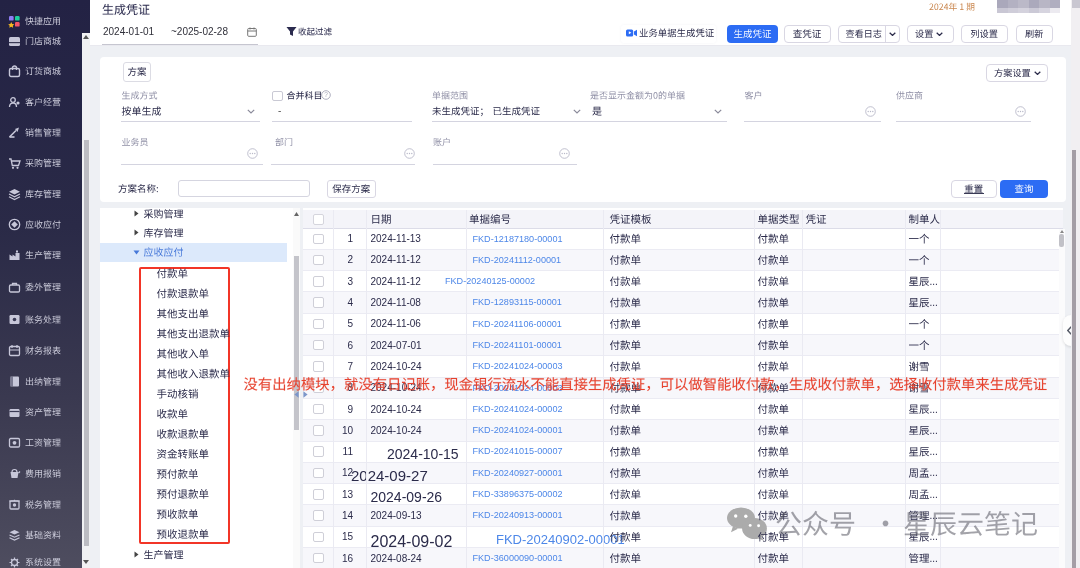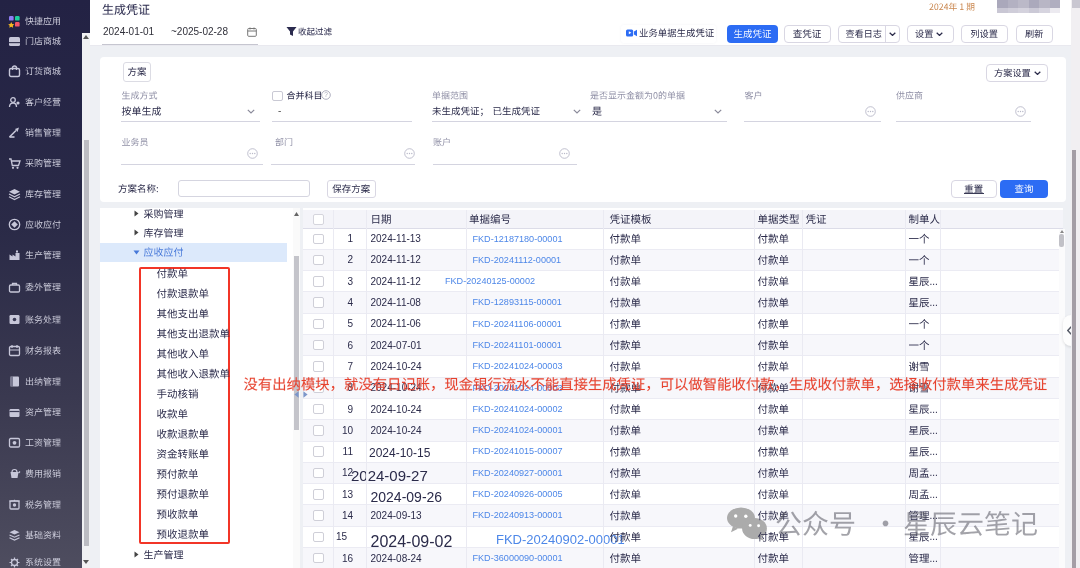--- a/index.html
+++ b/index.html
@@ -293,46 +293,46 @@
 <div style="position:absolute;left:303px;top:420.2px;width:760px;height:21.3px;background:#f7f7fb"></div>
 <div style="position:absolute;left:303px;top:440.5px;width:760px;height:1px;background:#ebebf3"></div>
 <div style="position:absolute;left:313px;top:425.2px;width:10.5px;height:10.5px;background:#fff;border:1px solid #cfcfd8;border-radius:2px"></div>
 <span class="abs" style="left:330px;top:424.9px;width:23px;text-align:right;font-size:10px;color:#2b2b4a">10</span>
 <span class="abs" style="left:370.5px;top:424.9px;font-size:10px;color:#2b2b4a">2024-10-24</span>
 <span class="abs" style="left:472.5px;top:425.2px;font-size:9.1px;color:#4d87e8">FKD-20241024-00001</span>
 <span class="abs" style="left:929.5px;top:424.9px;font-size:10px;color:#2b2b4a">...</span>
 <div style="position:absolute;left:303px;top:461.8px;width:760px;height:1px;background:#ebebf3"></div>
 <div style="position:absolute;left:313px;top:446.4px;width:10.5px;height:10.5px;background:#fff;border:1px solid #cfcfd8;border-radius:2px"></div>
 <span class="abs" style="left:330px;top:446.1px;width:23px;text-align:right;font-size:10px;color:#2b2b4a">11</span>
-<span class="abs" style="left:369px;top:446.1px;font-size:12px;color:#2b2b4a">2024-10-15</span>
+<span class="abs" style="left:387px;top:446.1px;font-size:14px;color:#2b2b4a">2024-10-15</span>
 <span class="abs" style="left:472.5px;top:446.4px;font-size:9.1px;color:#4d87e8">FKD-20241015-00007</span>
 <span class="abs" style="left:929.5px;top:446.1px;font-size:10px;color:#2b2b4a">...</span>
 <div style="position:absolute;left:303px;top:462.8px;width:760px;height:21.3px;background:#f7f7fb"></div>
 <div style="position:absolute;left:303px;top:483.1px;width:760px;height:1px;background:#ebebf3"></div>
 <div style="position:absolute;left:313px;top:467.8px;width:10.5px;height:10.5px;background:#fff;border:1px solid #cfcfd8;border-radius:2px"></div>
 <span class="abs" style="left:330px;top:467.4px;width:23px;text-align:right;font-size:10px;color:#2b2b4a">12</span>
 <span class="abs" style="left:351px;top:467.4px;font-size:15px;color:#2b2b4a">2024-09-27</span>
 <span class="abs" style="left:472.5px;top:467.8px;font-size:9.1px;color:#4d87e8">FKD-20240927-00001</span>
 <span class="abs" style="left:929.5px;top:467.4px;font-size:10px;color:#2b2b4a">...</span>
 <div style="position:absolute;left:303px;top:504.4px;width:760px;height:1px;background:#ebebf3"></div>
 <div style="position:absolute;left:313px;top:489.1px;width:10.5px;height:10.5px;background:#fff;border:1px solid #cfcfd8;border-radius:2px"></div>
 <span class="abs" style="left:330px;top:488.8px;width:23px;text-align:right;font-size:10px;color:#2b2b4a">13</span>
 <span class="abs" style="left:370.5px;top:488.8px;font-size:14px;color:#2b2b4a">2024-09-26</span>
-<span class="abs" style="left:472.5px;top:489.1px;font-size:9.1px;color:#4d87e8">FKD-20240926-00005</span>
+<span class="abs" style="left:472.5px;top:489.1px;font-size:9.1px;color:#4d87e8">FKD-33896375-00002</span>
 <span class="abs" style="left:929.5px;top:488.8px;font-size:10px;color:#2b2b4a">...</span>
 <div style="position:absolute;left:303px;top:505.4px;width:760px;height:21.3px;background:#f7f7fb"></div>
 <div style="position:absolute;left:303px;top:525.7px;width:760px;height:1px;background:#ebebf3"></div>
 <div style="position:absolute;left:313px;top:510.4px;width:10.5px;height:10.5px;background:#fff;border:1px solid #cfcfd8;border-radius:2px"></div>
 <span class="abs" style="left:330px;top:510.1px;width:23px;text-align:right;font-size:10px;color:#2b2b4a">14</span>
 <span class="abs" style="left:370.5px;top:510.1px;font-size:10px;color:#2b2b4a">2024-09-13</span>
 <span class="abs" style="left:472.5px;top:510.4px;font-size:9.1px;color:#4d87e8">FKD-20240913-00001</span>
 <span class="abs" style="left:929.5px;top:510.1px;font-size:10px;color:#2b2b4a">...</span>
 <div style="position:absolute;left:303px;top:547.0px;width:760px;height:1px;background:#ebebf3"></div>
 <div style="position:absolute;left:313px;top:531.6px;width:10.5px;height:10.5px;background:#fff;border:1px solid #cfcfd8;border-radius:2px"></div>
-<span class="abs" style="left:330px;top:531.4px;width:23px;text-align:center;font-size:10px;color:#2b2b4a">15</span>
+<span class="abs" style="left:330px;top:531.4px;width:23px;text-align:right;font-size:10px;color:#2b2b4a">15</span>
 <span class="abs" style="left:370.5px;top:533px;font-size:16px;color:#2b2b4a">2024-09-02</span>
 <span class="abs" style="left:496px;top:531.6px;font-size:13px;color:#4d87e8">FKD-20240902-00001</span>
 <span class="abs" style="left:929.5px;top:531.4px;font-size:10px;color:#2b2b4a">...</span>
 <div style="position:absolute;left:303px;top:548.0px;width:760px;height:21.3px;background:#f7f7fb"></div>
 
 <div style="position:absolute;left:313px;top:552.9px;width:10.5px;height:10.5px;background:#fff;border:1px solid #cfcfd8;border-radius:2px"></div>
 <span class="abs" style="left:330px;top:552.6px;width:23px;text-align:right;font-size:10px;color:#2b2b4a">16</span>
 <span class="abs" style="left:370.5px;top:552.6px;font-size:10px;color:#2b2b4a">2024-08-24</span>
 <span class="abs" style="left:472.5px;top:552.9px;font-size:9.1px;color:#4d87e8">FKD-36000090-00001</span>
 <span class="abs" style="left:929.5px;top:552.6px;font-size:10px;color:#2b2b4a">...</span>

